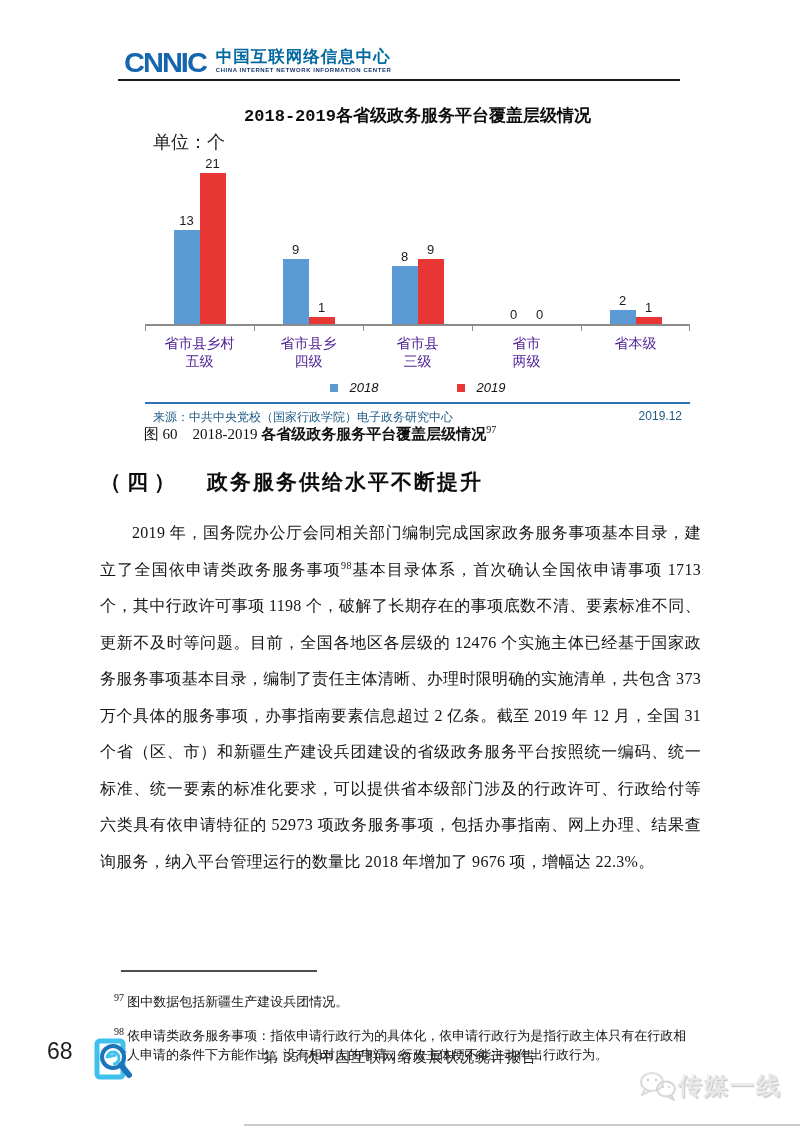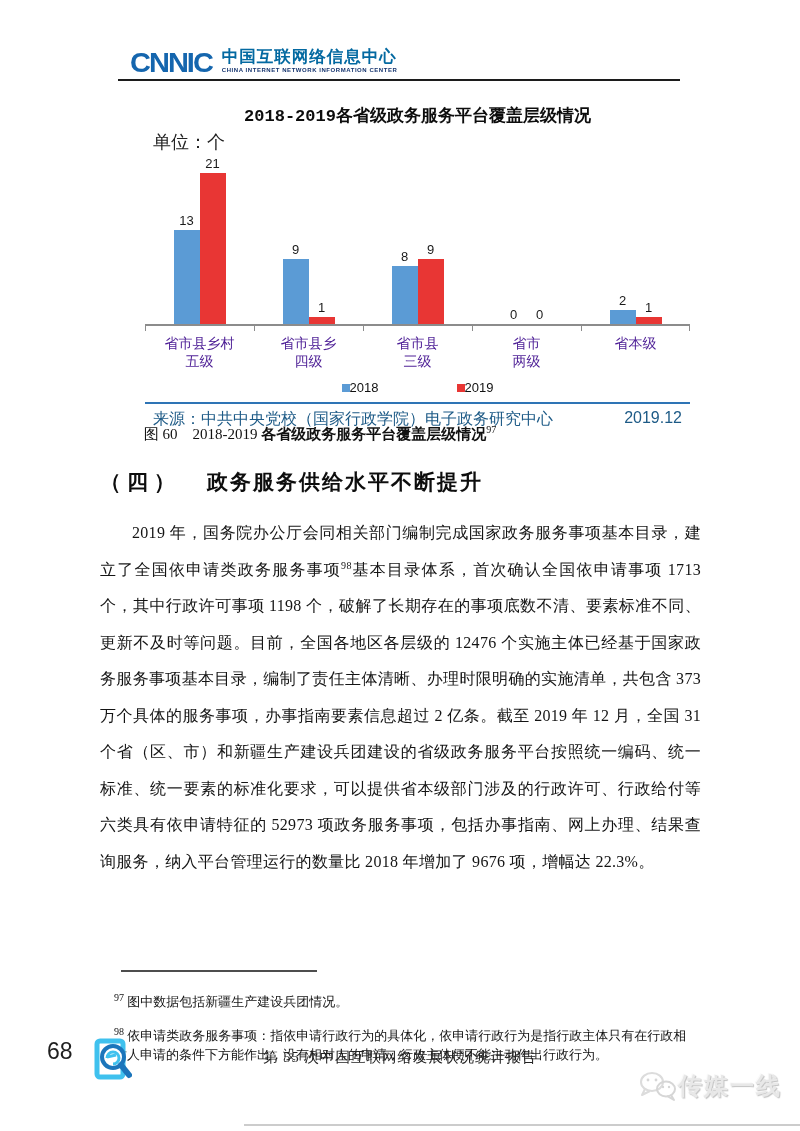--- a/index.html
+++ b/index.html
@@ -4,21 +4,21 @@
 <style>
   * { margin:0; padding:0; box-sizing:border-box; }
   html,body { background:#ffffff; }
   .page {
     position:relative; width:800px; height:1131px; margin:0 auto;
     background:#ffffff; overflow:hidden;
     font-family:"Liberation Serif","DejaVu Serif",serif; color:#1a1a1a;
   }
 
   
-  .header { position:absolute; left:130px; top:48px; display:flex; align-items:flex-start; gap:10px; }
+  .header { position:absolute; left:124px; top:48px; display:flex; align-items:flex-start; gap:10px; }
   .logo-cnnic {
     font-family:"Liberation Sans","DejaVu Sans",sans-serif;
     font-weight:bold; font-size:29px; line-height:29px; letter-spacing:-2px;
     color:#1566ae; transform:scaleY(0.95);
   }
   .org-block { display:flex; flex-direction:column; }
   .org-cn { font-weight:bold; font-size:16.5px; line-height:18px; color:#0369a1; letter-spacing:1px; }
   .org-en { font-family:"Liberation Sans","DejaVu Sans",sans-serif; font-size:6px; line-height:8px; color:#14336e; letter-spacing:0.55px; font-weight:bold; }
   .header-rule { position:absolute; left:118px; top:79px; width:562px; height:2px; background:#1c1c1c; }
 
@@ -32,24 +32,24 @@
     border-bottom:2px solid #8c8c8c;
   }
   .bar-group { flex:1; display:flex; justify-content:center; align-items:flex-end; }
   .bar-wrap { display:flex; flex-direction:column; align-items:center; justify-content:flex-end; }
   .bar { width:26px; }
   .bar-value { font-family:"Liberation Sans","DejaVu Sans",sans-serif; font-size:13px; color:#1a1a1a; margin-bottom:2px; }
   .axis-tick { position:absolute; top:100%; width:1px; height:5px; background:#8c8c8c; margin-top:2px; }
   .cat-row { display:flex; margin-top:8px; }
   .cat-label { flex:1; text-align:center; font-family:"Liberation Sans","DejaVu Sans",sans-serif; font-size:14px; line-height:18px; color:#4c1d95; }
   .legend-row { display:flex; justify-content:center; gap:78px; margin-top:10px; font-family:"Liberation Sans","DejaVu Sans",sans-serif; font-size:13px; color:#111; }
-  .legend-item { display:flex; align-items:center; gap:0; }
+  .legend-item { display:flex; align-items:center; gap:12px;font-style:italic; }
   .legend-swatch { width:8px; height:8px; display:inline-block; }
   .chart-divider { height:2px; background:#2e74b5; margin-top:7px; }
-  .source-row { display:flex; justify-content:space-between; padding:5px 8px 0 8px; font-family:"Liberation Sans","DejaVu Sans",sans-serif; font-size:16px; color:#1d5a86; }
+  .source-row { display:flex; justify-content:space-between; padding:5px 8px 0 8px; font-family:"Liberation Sans","DejaVu Sans",sans-serif; font-size:12px; color:#1d5a86; }
 
   
   .fig-caption { position:absolute; left:0; top:425px; width:640px; text-align:center; font-size:15px; color:#111; }
   .fig-caption .bold { font-weight:bold; }
   sup.fn { font-size:10px; vertical-align:super; line-height:0; }
   .section-heading { position:absolute; left:100px; top:468px; font-size:21px; color:#0d0d0d; font-weight:600; letter-spacing:2px; }
   .section-heading .num { margin-right:26px; letter-spacing:6px; }
   .body-par {
     position:absolute; left:100px; top:515px; width:601px;
     font-size:16px; line-height:36.5px; text-align:justify; color:#141414;

